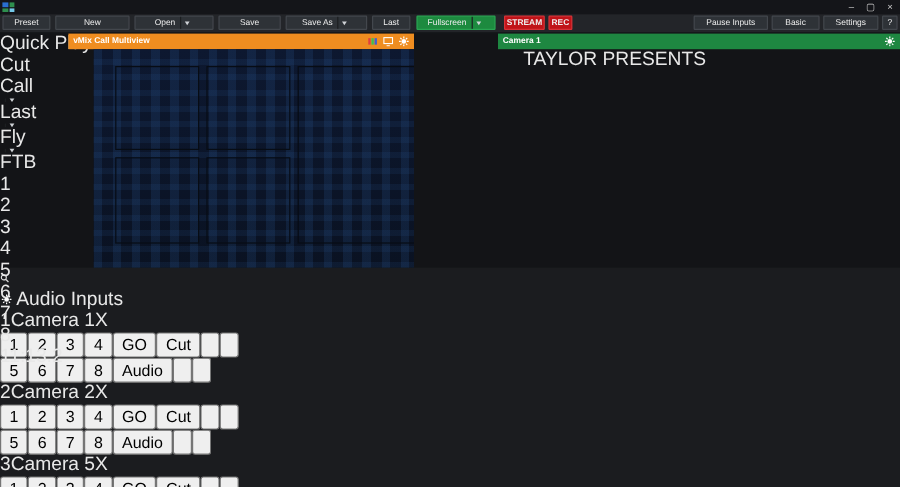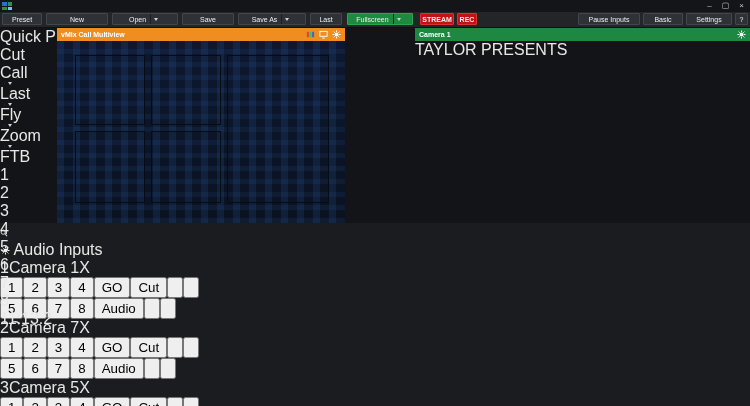--- a/index.html
+++ b/index.html
@@ -22,21 +22,21 @@
   .redbadge{background:#c01318!important;border-color:#d83237!important;font-weight:bold;}
   .tright{position:absolute;right:2px;top:1px;display:flex;gap:3px;height:12px;}
   .tright .tb2{position:static;height:12px;}
   
   .monitors{height:195px;position:relative;background:#131417;flex:none;}
   .mon{position:absolute;top:0;display:flex;flex-direction:column;}
   .montitle{height:13px;display:flex;align-items:center;font-size:7px;font-weight:bold;color:#fff;padding:0 4px;gap:3px;}
   .montitle .sp{flex:1;}
   .pv-title{background:#ef8d20;}
   .pg-title{background:#1e8741;}
-  .monvideo{flex:1;position:relative;overflow:hidden;}
+  .monvideo{flex:1;position:relative;overflow:hidden;margin-left:21px;}
   .icn{width:10px;height:10px;display:inline-flex;align-items:center;justify-content:center;color:#fff;}
   .icn svg{width:9px;height:9px;display:block;}
   
   .mvbg{background:
     repeating-linear-gradient(90deg, rgba(45,95,160,.18) 0 7px, transparent 7px 16px),
     repeating-linear-gradient(0deg, rgba(45,95,160,.12) 0 5px, transparent 5px 13px),
     linear-gradient(#0d1830,#0a1222);}
   .tile{position:absolute;border:1px solid #070c14;box-sizing:border-box;}
   .t-blonde{background:radial-gradient(circle at 50% 34%,#d9b268 0 21%,transparent 22%),
             radial-gradient(circle at 50% 40%,#eab globalThis;}
@@ -233,23 +233,20 @@
       <div class="tr-btn" style="top:15px">Cut</div>
       <div class="tr-btn" style="top:29px"><span>Call</span><span class="split">
             <span class="car"></span>
           </span></div>
       <div class="tr-btn" style="top:43px"><span>Last</span><span class="split">
             <span class="car"></span>
           </span></div>
       <div class="tr-btn" style="top:57px"><span>Fly</span><span class="split">
             <span class="car"></span>
           </span></div>
-      <div class="tr-btn" style="top:71px"><span>Zoom</span><span class="split">
-            <span class="car"></span>
-          </span></div>
       <div class="tr-btn" style="top:85px">FTB</div>
       <div class="tbar"><i></i></div>
       <div class="ovgrid" id="ovgrid">
           <div class="ob on">1</div>
           <div class="ob">2</div>
           <div class="ob">3</div>
           <div class="ob">4</div>
           <div class="ob">5</div>
           <div class="ob">6</div>
           <div class="ob">7</div>
@@ -324,21 +321,21 @@
                   <rect x="5.7" y="2" width="1.8" height="6" fill="#ddd"></rect>
                 </svg></button></div>
             <div class="ctrl"><button class="cbtn">5</button><button class="cbtn">6</button><button class="cbtn">7</button><button class="cbtn">8</button><button class="cbtn audio">Audio</button><button class="cbtn ic "><svg viewBox="0 0 10 10">
                   <rect x="1" y="2" width="8" height="5" fill="none" stroke="#ddd" stroke-width="1"></rect>
                   <path d="M3.5 8.8h3" stroke="#ddd" stroke-width="1"></path>
                 </svg></button><button class="cbtn ic "><svg viewBox="0 0 10 10">
                   <circle cx="5" cy="5" r="2.6" fill="#ddd"></circle>
                 </svg></button></div>
           </div>
           <div class="slot">
-            <div class="slot-title tc-blue"><span class="slot-num">2</span><span class="slot-name">Camera 7</span><span class="slot-x">X</span></div>
+            <div class="slot-title tc-blue"><span class="slot-num">2</span><span class="slot-name">Camera 2</span><span class="slot-x">X</span></div>
             <div class="thumb sc-duo"></div>
             <div class="ctrl"><button class="cbtn">1</button><button class="cbtn">2</button><button class="cbtn">3</button><button class="cbtn">4</button><button class="cbtn w2">GO</button><button class="cbtn w2">Cut</button><button class="cbtn ic "><svg viewBox="0 0 10 10">
                   <path d="M2.5 6.5A3 3 0 105 2" fill="none" stroke="#ddd" stroke-width="1.1"></path>
                   <path d="M5 .5L5 3.5L3 2z" fill="#ddd"></path>
                 </svg></button><button class="cbtn ic "><svg viewBox="0 0 10 10">
                   <rect x="2.5" y="2" width="1.8" height="6" fill="#ddd"></rect>
                   <rect x="5.7" y="2" width="1.8" height="6" fill="#ddd"></rect>
                 </svg></button></div>
             <div class="ctrl"><button class="cbtn">5</button><button class="cbtn">6</button><button class="cbtn">7</button><button class="cbtn">8</button><button class="cbtn audio">Audio</button><button class="cbtn ic "><svg viewBox="0 0 10 10">
                   <rect x="1" y="2" width="8" height="5" fill="none" stroke="#ddd" stroke-width="1"></rect>

